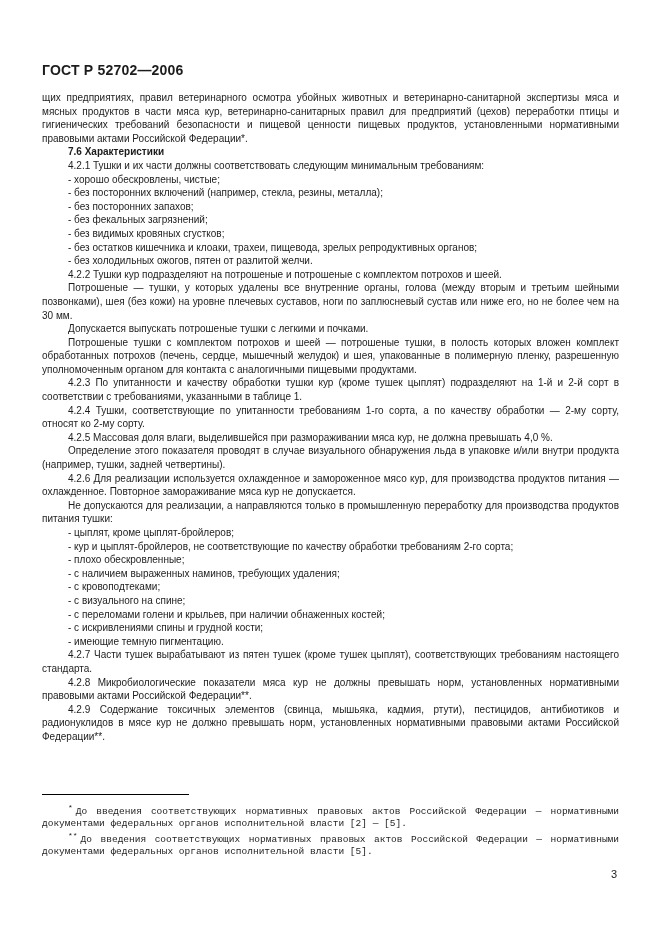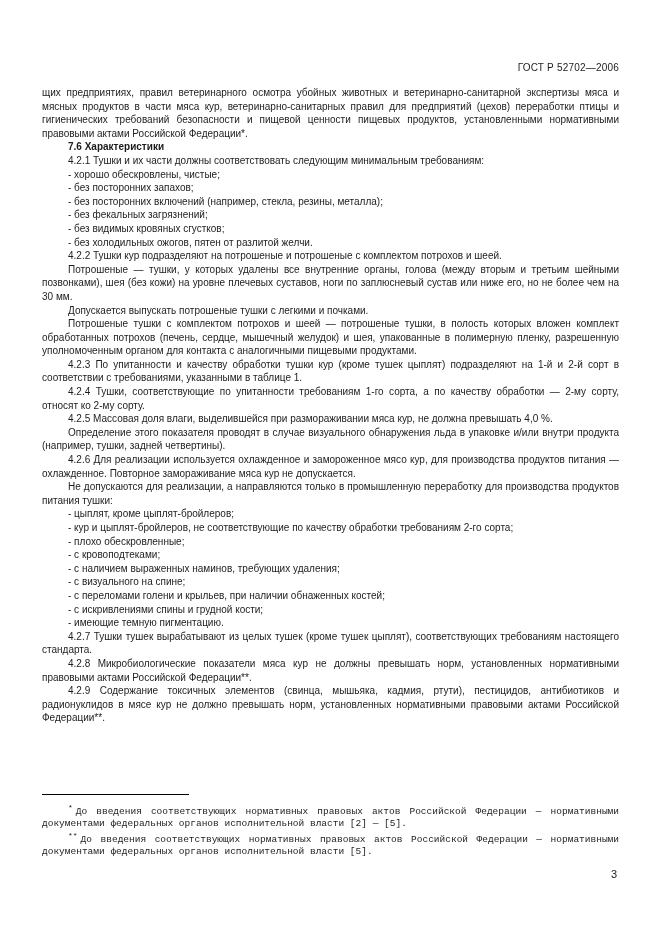--- a/index.html
+++ b/index.html
@@ -10,23 +10,23 @@
     color: #1c1c1c;
     overflow: hidden;
   }
   .page {
     position: relative;
     width: 661px; height: 936px;
     background: #ffffff;
     padding: 62px 42px 0 42px;
   }
   .doc-header {
-    text-align: right;
-    font-weight: normal;
-    font-size: 10px;
+    text-align: left;
+    font-weight: bold;
+    font-size: 14px;
     letter-spacing: 0.2px;
     margin-bottom: 13px;
   }
   .content p {
     font-size: 10px;
     line-height: 13.6px;
     text-align: justify;
   }
   .content p.ind, .content p.h { text-indent: 26px; }
   .content p.h { font-weight: bold; }
@@ -59,45 +59,46 @@
 
 <div class="page">
 
   <div class="doc-header">ГОСТ Р 52702—2006</div>
 
   <div class="content">
     <p class="cont">щих предприятиях, правил ветеринарного осмотра убойных животных и ветеринарно-санитарной экспертизы мяса и мясных продуктов в части мяса кур, ветеринарно-санитарных правил для предприятий (цехов) переработки птицы и гигиенических требований безопасности и пищевой ценности пищевых продуктов, установленными нормативными правовыми актами Российской Федерации*.</p>
     <p class="h">7.6 Характеристики</p>
     <p class="ind">4.2.1 Тушки и их части должны соответствовать следующим минимальным требованиям:</p>
     <p class="bullet">- хорошо обескровлены, чистые;</p>
+    <p class="bullet">- без посторонних включений (например, стекла, резины, металла);</p>
     <p class="bullet">- без посторонних запахов;</p>
-    <p class="bullet">- без посторонних включений (например, стекла, резины, металла);</p>
     <p class="bullet">- без фекальных загрязнений;</p>
     <p class="bullet">- без видимых кровяных сгустков;</p>
+    <p class="bullet">- без остатков кишечника и клоаки, трахеи, пищевода, зрелых репродуктивных органов;</p>
     <p class="bullet">- без холодильных ожогов, пятен от разлитой желчи.</p>
     <p class="ind">4.2.2 Тушки кур подразделяют на потрошеные и потрошеные с комплектом потрохов и шеей.</p>
     <p class="ind">Потрошеные — тушки, у которых удалены все внутренние органы, голова (между вторым и третьим шейными позвонками), шея (без кожи) на уровне плечевых суставов, ноги по заплюсневый сустав или ниже его, но не более чем на 30 мм.</p>
     <p class="ind">Допускается выпускать потрошеные тушки с легкими и почками.</p>
     <p class="ind">Потрошеные тушки с комплектом потрохов и шеей — потрошеные тушки, в полость которых вложен комплект обработанных потрохов (печень, сердце, мышечный желудок) и шея, упакованные в полимерную пленку, разрешенную уполномоченным органом для контакта с аналогичными пищевыми продуктами.</p>
     <p class="ind">4.2.3 По упитанности и качеству обработки тушки кур (кроме тушек цыплят) подразделяют на 1-й и 2-й сорт в соответствии с требованиями, указанными в таблице 1.</p>
     <p class="ind">4.2.4 Тушки, соответствующие по упитанности требованиям 1-го сорта, а по качеству обработки — 2-му сорту, относят ко 2-му сорту.</p>
     <p class="ind">4.2.5 Массовая доля влаги, выделившейся при размораживании мяса кур, не должна превышать 4,0 %.</p>
     <p class="ind">Определение этого показателя проводят в случае визуального обнаружения льда в упаковке и/или внутри продукта (например, тушки, задней четвертины).</p>
     <p class="ind">4.2.6 Для реализации используется охлажденное и замороженное мясо кур, для производства продуктов питания — охлажденное. Повторное замораживание мяса кур не допускается.</p>
     <p class="ind">Не допускаются для реализации, а направляются только в промышленную переработку для производства продуктов питания тушки:</p>
     <p class="bullet">- цыплят, кроме цыплят-бройлеров;</p>
     <p class="bullet">- кур и цыплят-бройлеров, не соответствующие по качеству обработки требованиям 2-го сорта;</p>
     <p class="bullet">- плохо обескровленные;</p>
+    <p class="bullet">- с наличием выраженных наминов, требующих удаления;</p>
     <p class="bullet">- с кровоподтеками;</p>
-    <p class="bullet">- с наличием выраженных наминов, требующих удаления;</p>
     <p class="bullet">- с визуального на спине;</p>
     <p class="bullet">- с переломами голени и крыльев, при наличии обнаженных костей;</p>
     <p class="bullet">- с искривлениями спины и грудной кости;</p>
     <p class="bullet">- имеющие темную пигментацию.</p>
-    <p class="ind">4.2.7 Тушки тушек вырабатывают из целых тушек (кроме тушек цыплят), соответствующих требованиям настоящего стандарта.</p>
+    <p class="ind">4.2.7 Части тушек вырабатывают из пятен тушек (кроме тушек цыплят), соответствующих требованиям настоящего стандарта.</p>
     <p class="ind">4.2.8 Микробиологические показатели мяса кур не должны превышать норм, установленных нормативными правовыми актами Российской Федерации**.</p>
     <p class="ind">4.2.9 Содержание токсичных элементов (свинца, мышьяка, кадмия, ртути), пестицидов, антибиотиков и радионуклидов в мясе кур не должно превышать норм, установленных нормативными правовыми актами Российской Федерации**.</p>
   </div>
 
   <div class="footnotes">
     <div class="rule"></div>
     <p class="footnote"><sup>*</sup><span>До введения соответствующих нормативных правовых актов Российской Федерации — нормативными документами федеральных органов исполнительной власти [2] — [5].</span></p>
     <p class="footnote"><sup>**</sup><span>До введения соответствующих нормативных правовых актов Российской Федерации — нормативными документами федеральных органов исполнительной власти [5].</span></p>
   </div>
 

